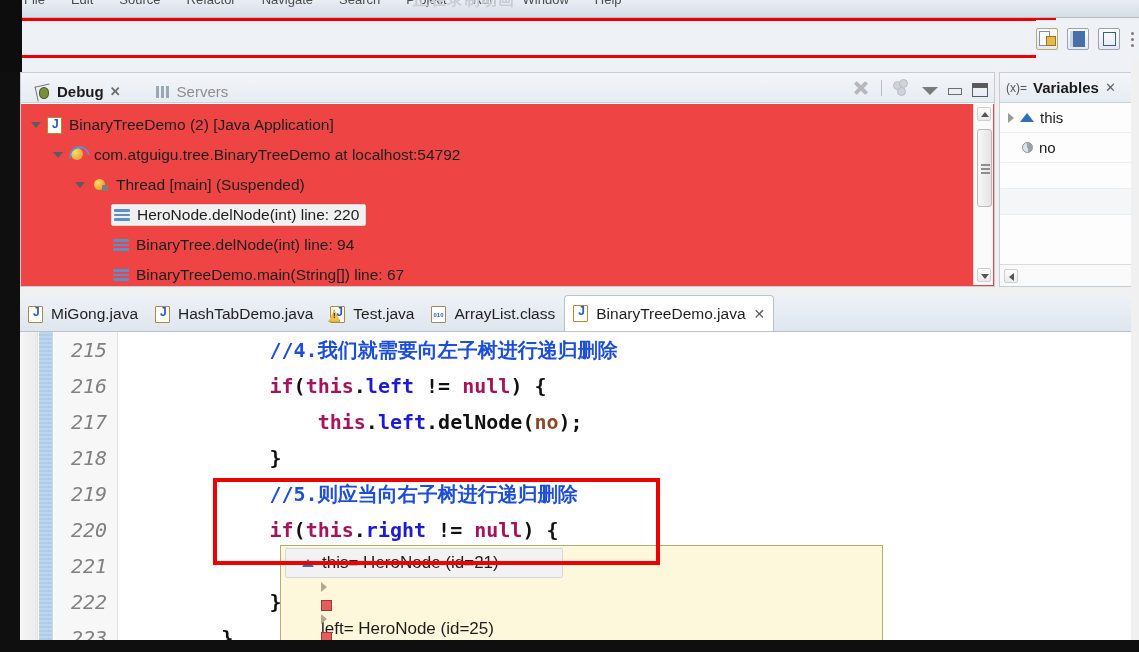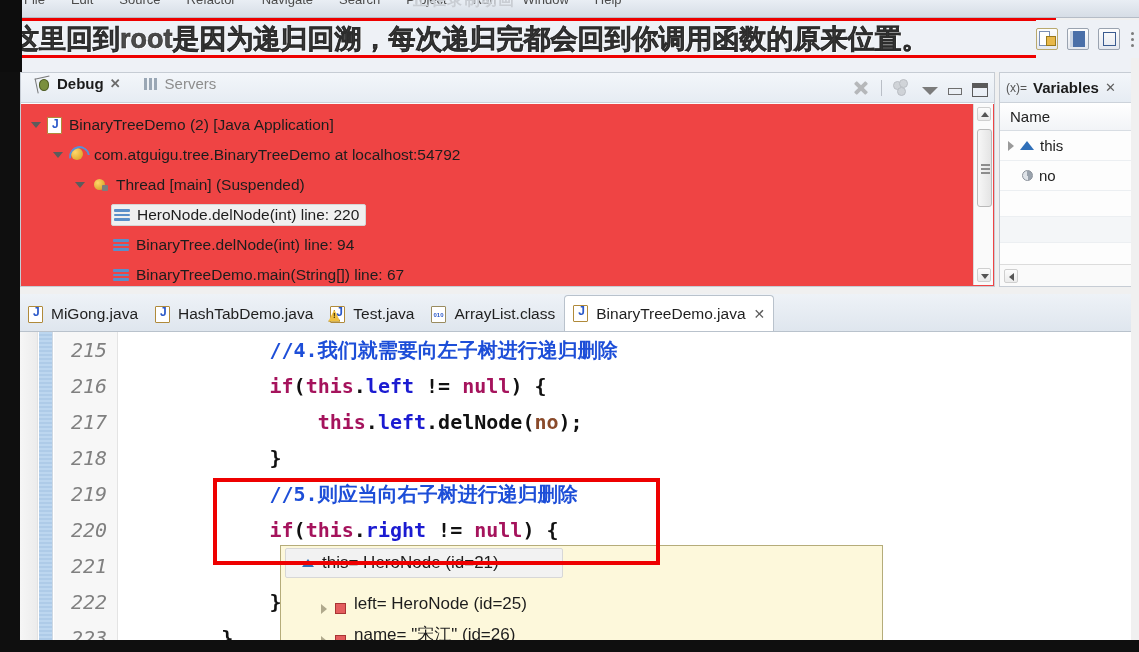--- a/index.html
+++ b/index.html
@@ -66,21 +66,21 @@
   .dots3 b{ width:3px;height:3px;background:#7b7b7b;border-radius:50%;display:block;}
 
   
   #debug-view{
     position:absolute; left:20px; top:72px; width:975px; height:215px;
     background:#fdfdfd;
     border:1px solid #c6ccd4;
   }
   #debug-tabs{
     height:30px; background:linear-gradient(#f3f6fa,#e6ecf3);
-    display:flex; align-items:flex-start; padding-left:8px; gap:4px;
+    display:flex; align-items:flex-end; padding-left:8px; gap:16px;
     border-bottom:1px solid #ccd2da;
     position:relative;
   }
   .vtab{ display:flex;align-items:center;gap:6px;font-size:15px;padding:2px 6px;}
   .vtab.active{ color:#1b1b1b; font-weight:bold;}
   .vtab.inactive{ color:#8d8d8d; }
   .vtab .closex{ font-size:13px; color:#6b6b6b; }
   .bug-ico{
     width:16px;height:16px;position:relative;flex:none;
   }
@@ -346,21 +346,21 @@
     border:4px solid #ee0000;pointer-events:none;z-index:20;
   }
 
   
   #hover-popup{
     position:absolute;left:280px;top:545px;width:603px;height:107px;
     background:#fdf8db;border:1px solid #b5ac7a;
     overflow:hidden;z-index:15;
     font-size:17px;color:#1d1d1d;
   }
-  .prow{ display:flex;align-items:flex-end;height:32px;gap:8px;white-space:nowrap;}
+  .prow{ display:flex;align-items:flex-start;height:32px;gap:8px;white-space:nowrap;flex-direction:column;}
   .prow .arrow-r2{
     width:0;height:0;border-top:5px solid transparent;border-bottom:5px solid transparent;
     border-left:6px solid #b0a98c;flex:none;
   }
   .pop-this{
     position:absolute;left:4px;top:2px;width:278px;height:30px;
     background:#f2f2f2;border:1px solid #d7d7d7;border-radius:2px;
     display:flex;align-items:center;gap:8px;padding-left:8px;
   }
   .tri-blue-s{
@@ -408,21 +408,20 @@
   <div class="watermark">正在录制动画</div>
 </div>
 
 <div id="annotation-banner">
   <div class="fleck" style="left:318px;top:16px;background:#d8a94a;"></div>
   <div class="fleck" style="left:356px;top:12px;background:#c04a3a;"></div>
   <div class="fleck" style="left:615px;top:16px;background:#3a7a3a;"></div>
   <div class="fleck" style="left:680px;top:13px;background:#d24a3a;"></div>
   <div class="fleck" style="left:783px;top:14px;background:#3a6fb0;"></div>
   <div class="fleck" style="left:866px;top:16px;background:#d9b44a;"></div>
-  <div id="annotation-text">这里回到root是因为递归回溯，每次递归完都会回到你调用函数的原来位置。</div>
 </div>
 
 <div id="top-right-tools">
   <div class="ticon">
     <i style="left:2px;top:2px;width:11px;height:15px;border:1px solid #7a8fb5;background:#fff;"></i>
     <i style="left:9px;top:7px;width:10px;height:10px;background:#e8b84a;border:1px solid #9a7a1c;"></i>
   </div>
   <div class="ticon plain">
     <i style="left:4px;top:2px;width:13px;height:16px;background:#4a6fa8;"></i>
     <i style="left:2px;top:2px;width:3px;height:16px;background:#c9d4e4;"></i>
@@ -537,21 +536,20 @@
     <div class="sb-arrow down"></div>
   </div>
 </div>
 
 <div id="variables-view">
   <div id="var-tabbar">
     <span class="xlbl">(x)=</span>
     <span class="ttl">Variables</span>
     <span class="closex" style="font-size:13px;color:#5d5d5d;">✕</span>
   </div>
-  <div id="var-header">Name</div>
 
   <div class="vrow">
     <span class="arrow-r"></span>
     <span class="tri-blue"></span>
     <span>this</span>
   </div>
   <div class="vrow" style="padding-left:22px;">
     <span class="circ-grey"></span>
     <span>no</span>
   </div>

